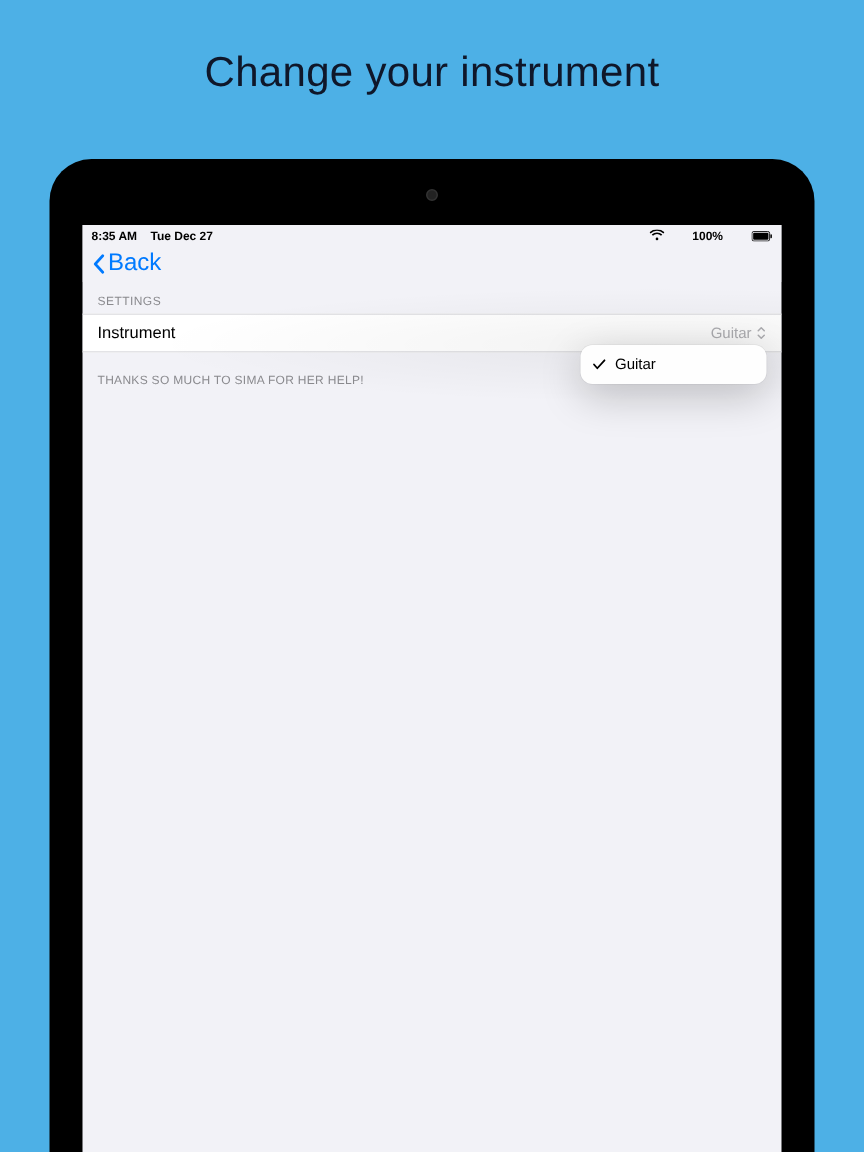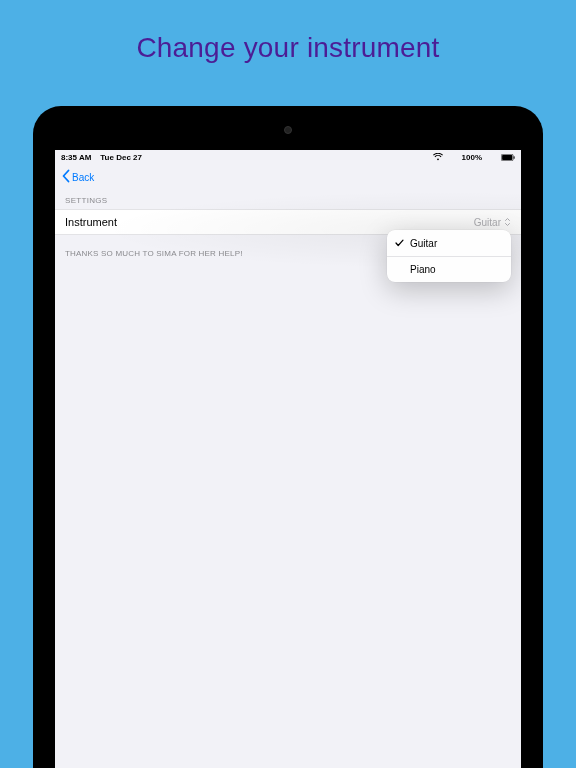--- a/index.html
+++ b/index.html
@@ -6,21 +6,21 @@
     body {
       width: 576px;
       height: 768px;
       background: #4db0e6;
       font-family: -apple-system, BlinkMacSystemFont, "Helvetica Neue", Arial, sans-serif;
       overflow: hidden;
       position: relative;
     }
     .promo-title {
       text-align: center;
-      color: #4c1d95;
+      color: #0f172a;
       font-size: 28px;
       font-weight: 400;
       padding-top: 32px;
       letter-spacing: 0.2px;
     }
     .tablet-frame {
       position: absolute;
       top: 106px;
       left: 50%;
       transform: translateX(-50%);
@@ -67,23 +67,23 @@
     .wifi-icon svg, .battery-icon svg { display: block; }
     .nav-bar {
       height: 24px;
       display: flex;
       align-items: center;
       padding: 0 6px;
       background: #f2f2f7;
     }
     .back-btn {
       display: flex;
-      align-items: flex-end;
+      align-items: center;
       color: #007aff;
-      font-size: 10px;
+      font-size: 16px;
       gap: 1px;
     }
     .back-chevron svg { display: block; }
     .section-header {
       font-size: 8px;
       color: #8a8a8e;
       letter-spacing: 0.3px;
       padding: 8px 10px 4px 10px;
     }
     .row {
@@ -217,20 +217,16 @@
       <div class="popover-item">
         <span class="check-slot">
           <span class="check-icon">
             <svg width="9" height="8" viewBox="0 0 9 8">
                 <path d="M1 4l2.2 2.5L8 1.2" stroke="#000" stroke-width="1.2" fill="none" stroke-linecap="round" stroke-linejoin="round"></path>
               </svg>
           </span>
         </span>
         <span>Guitar</span>
       </div>
-      <div class="popover-item">
-        <span class="check-slot"></span>
-        <span>Piano</span>
-      </div>
     </div>
 
   </div>
 </div>
 
 </body></html>

